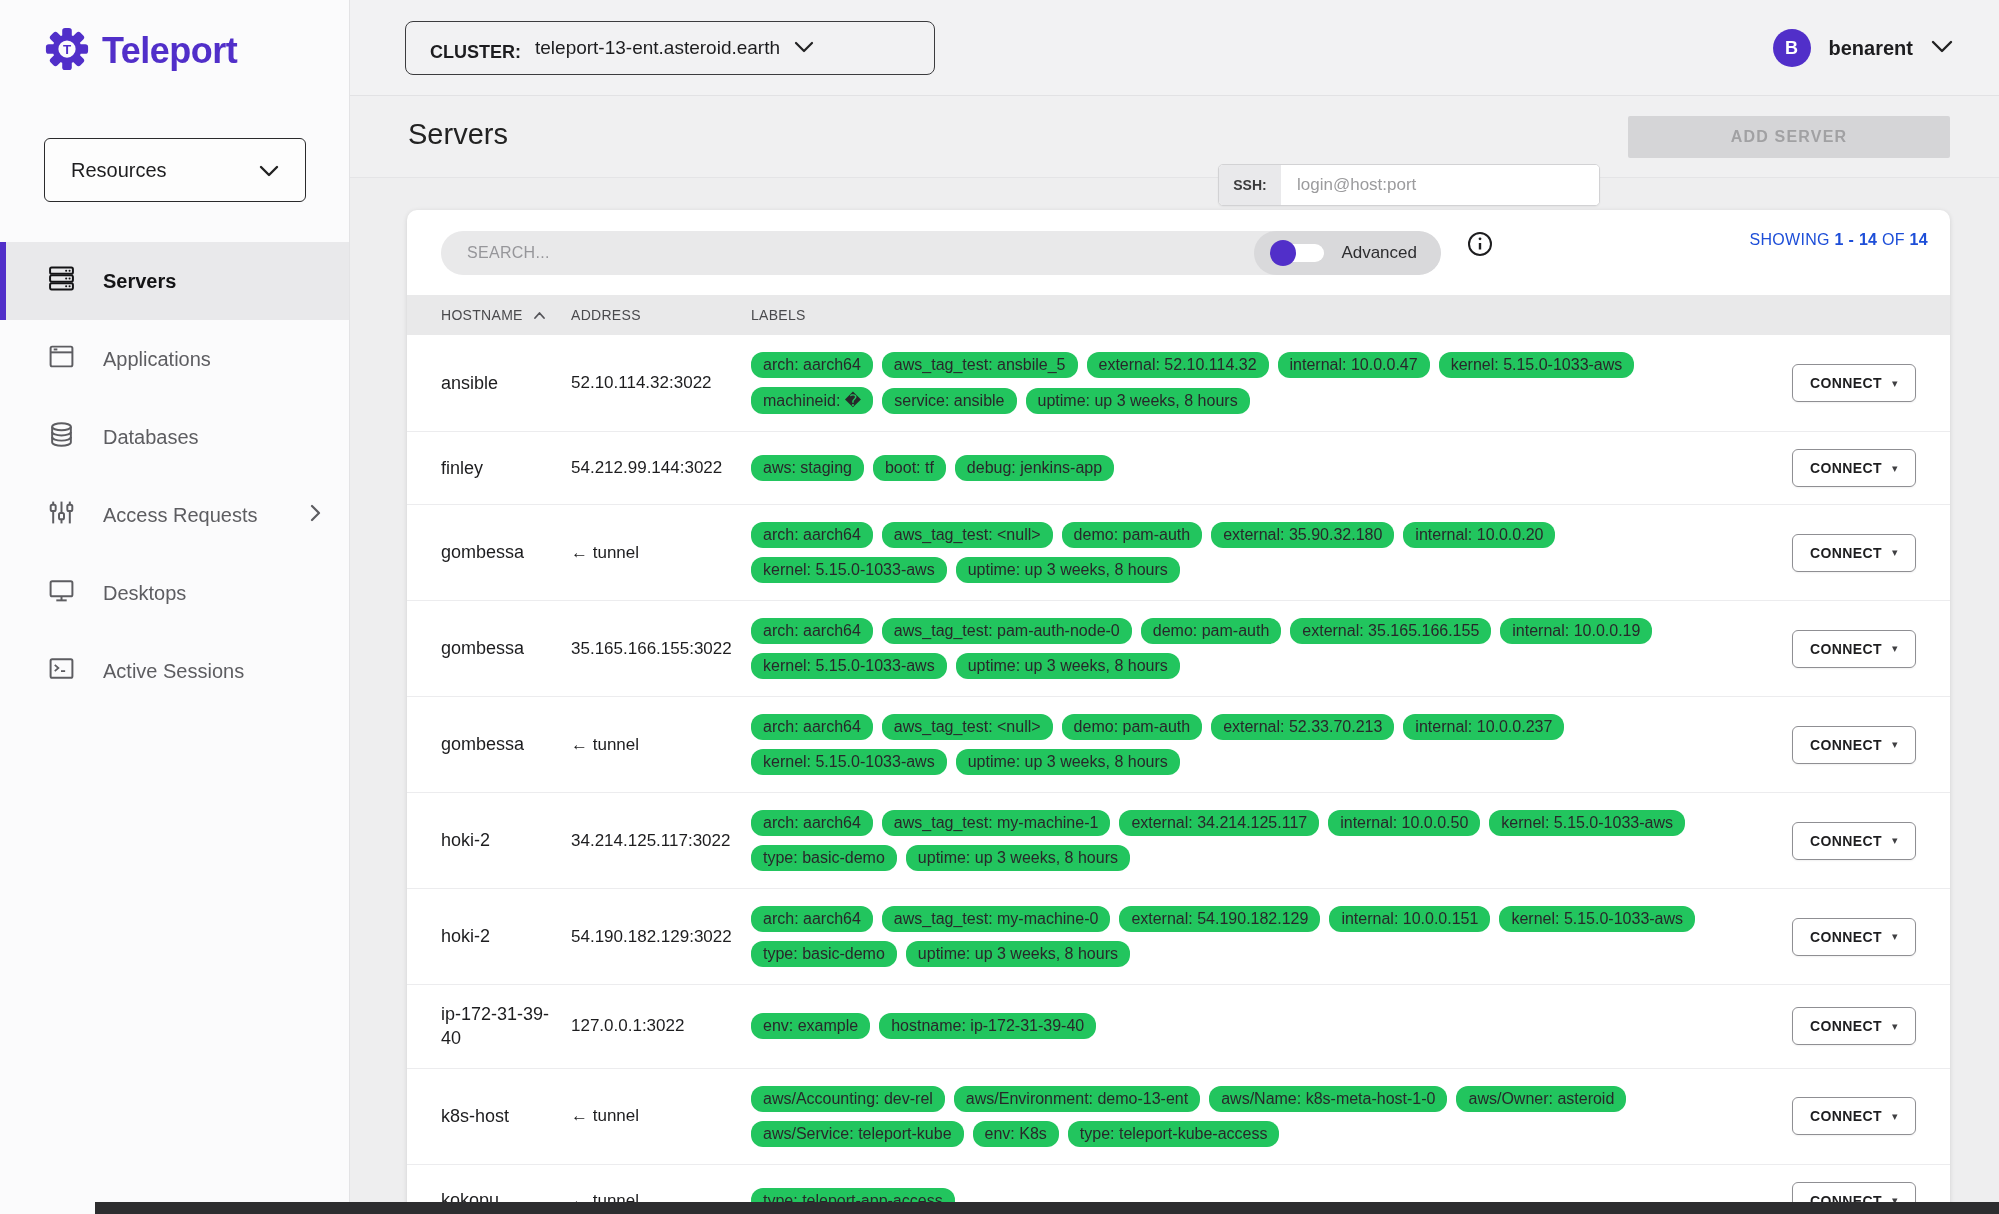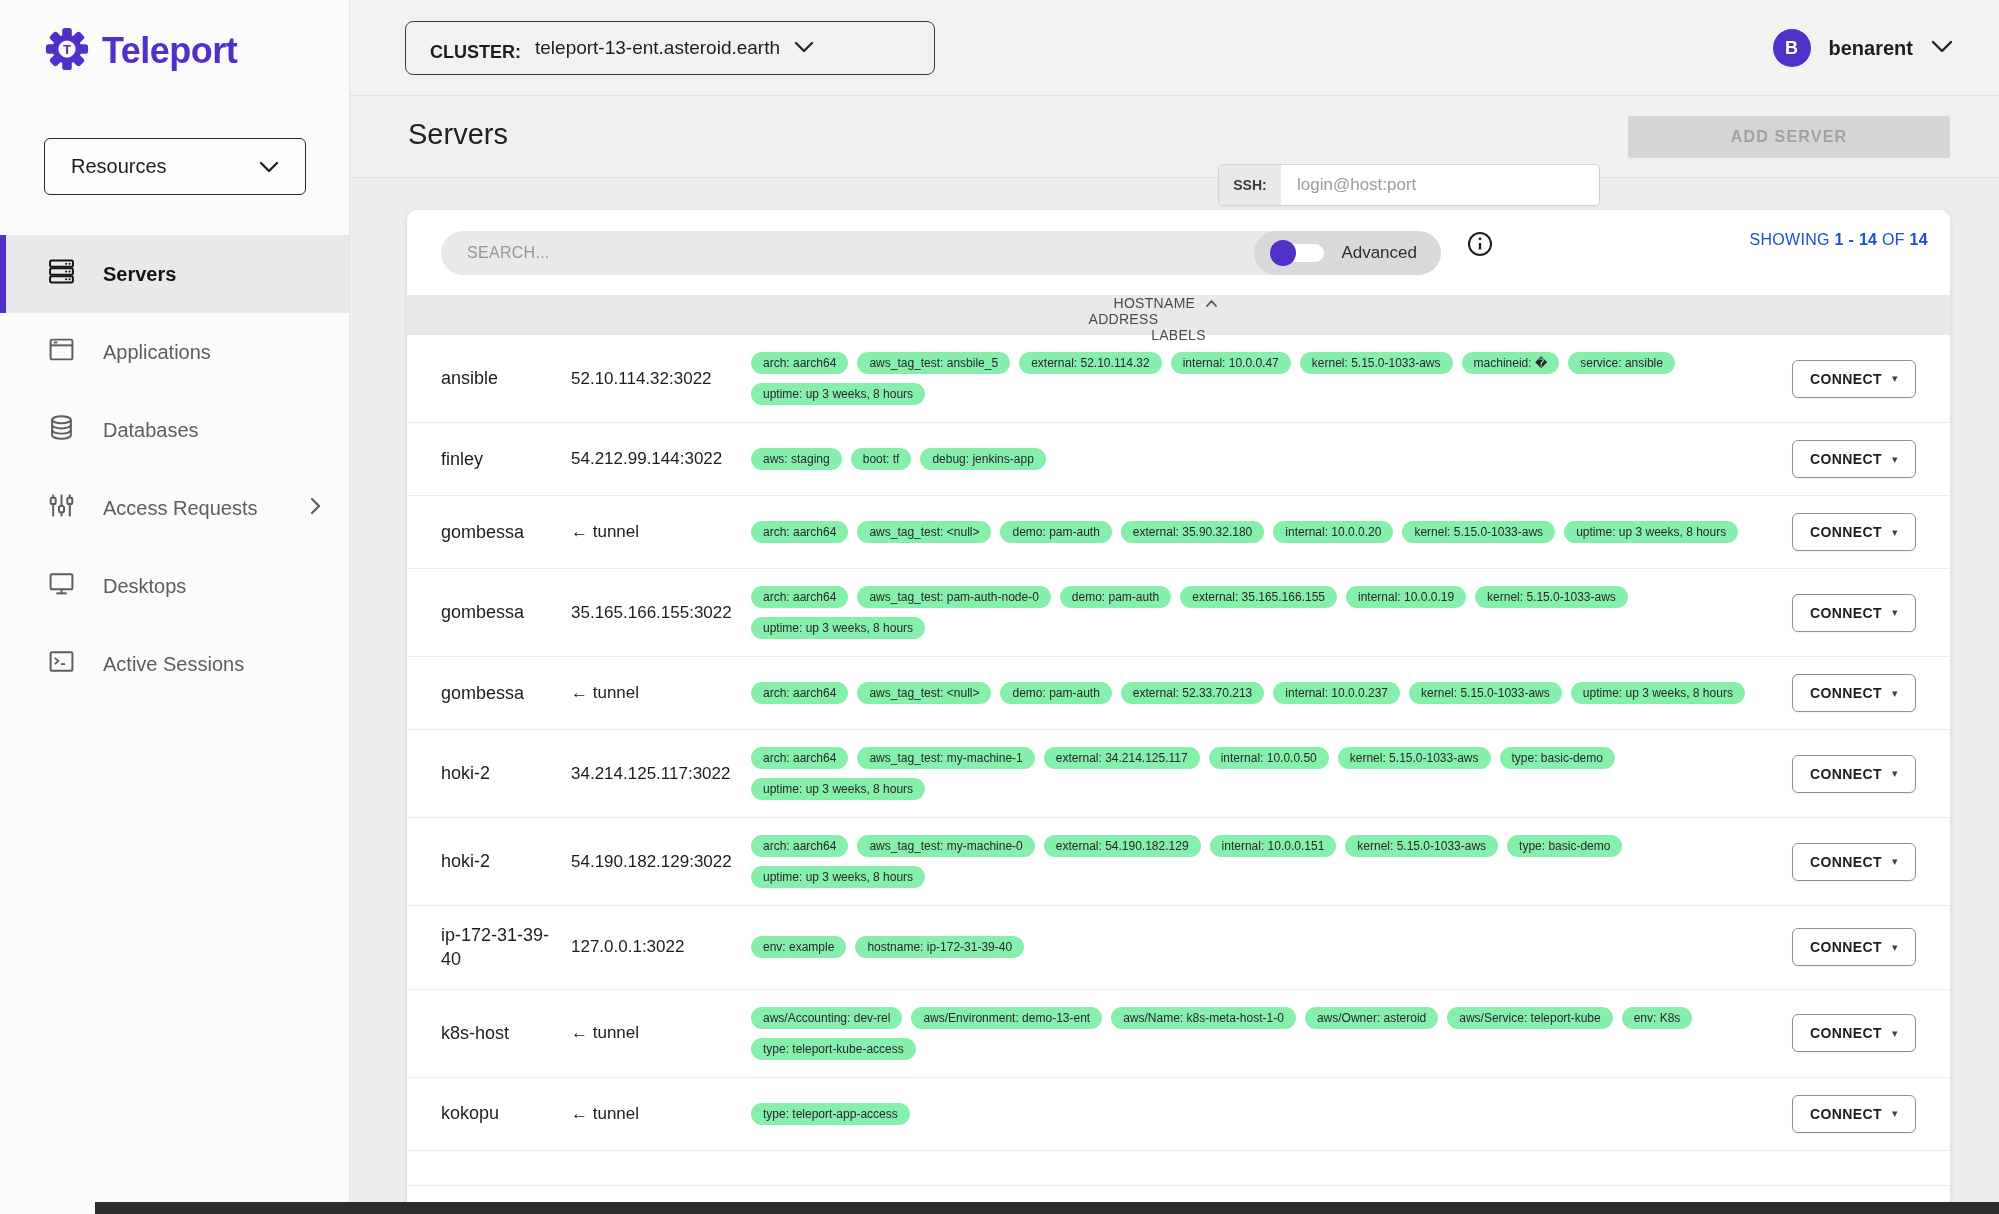--- a/index.html
+++ b/index.html
@@ -7,21 +7,21 @@
   body {
     position:relative; overflow:hidden;
     font-family:"Liberation Sans","DejaVu Sans",sans-serif;
     background:#eeeeef; color:#1d1d1f;
   }
   
   .sidebar { position:absolute; left:0; top:0; width:350px; height:100%;
     background:#fbfbfc; border-right:1px solid #e3e3e5; z-index:2; }
   .logo-row { display:flex; align-items:center; gap:12px; padding:26px 0 0 44px; }
   .logo-text { font-size:36px; font-weight:bold; letter-spacing:-0.5px; }
-  .resources { margin:62px 0 0 44px; width:262px; height:57px; background:#fdfdfd;
+  .resources { margin:62px 0 0 44px; width:262px; height:64px; background:#fdfdfd;
     border:1.5px solid #2a2a2c; border-radius:6px; display:flex; align-items:center;
     justify-content:space-between; padding:0 26px; font-size:20px; cursor:pointer; }
   .nav { margin-top:40px; }
   .nav-item { height:78px; display:flex; align-items:center; padding-left:48px; gap:28px;
     color:#5d5d61; font-size:20px; position:relative; cursor:pointer; }
   .nav-item svg { flex:0 0 auto; }
   .nav-item.active { background:#e9e9eb; color:#141416; font-weight:700; }
   .nav-item.active::before { content:''; position:absolute; left:0; top:0; bottom:0;
     width:6px; background:var(--accent); }
   .nav-chevron { margin-left:auto; margin-right:28px; }
@@ -72,31 +72,31 @@
     background:#fff; border-radius:9px; }
   .toggle-knob { position:absolute; left:0; top:0; width:26px; height:26px;
     border-radius:50%; background:var(--accent); }
   .advanced-label { font-size:17px; color:#2e2e30; }
   .info-btn { margin-left:26px; background:none; border:none; cursor:pointer; padding:0;
     display:flex; align-items:center; }
   .showing { margin-left:auto; font-size:16px; letter-spacing:.3px; color:#1d4ed8; white-space:pre; }
   .showing b { font-weight:700; }
   
   .table-head { display:flex; align-items:center; background:#e9e9ea; height:40px;
-    padding:0 34px; font-size:14px; color:#4a4a4d; letter-spacing:.3px;flex-direction:column; }
+    padding:0 34px; font-size:14px; color:#4a4a4d; letter-spacing:.3px; }
   .col-host { width:130px; }
   .col-addr { width:180px; }
   .col-labels { flex:1; }
   .col-connect { width:150px; }
   .sort-col { display:flex; align-items:center; gap:10px; cursor:pointer; }
   .srv-row { display:flex; align-items:center; padding:17px 34px; border-bottom:1px solid #ececee; }
   .cell-host { width:130px; font-size:18px; padding-right:12px; word-wrap:break-word; line-height:1.35; }
   .cell-addr { width:180px; font-size:17px; padding-right:8px; }
   .cell-labels { flex:1; display:flex; flex-wrap:wrap; gap:9px 9px; padding-right:14px; align-items:center; }
-  .chip { background:#86efac; border-radius:12px; padding:4px 12px; font-size:12px;
+  .chip { background:#22c55e; border-radius:12px; padding:4px 12px; font-size:16px;
     color:#28282a; white-space:nowrap; }
   .cell-connect { width:150px; display:flex; justify-content:flex-end; }
   .connect-btn { width:124px; height:38px; background:#fff; border:1px solid #8f8f93;
     border-radius:6px; display:flex; align-items:center; justify-content:center; gap:10px;
     font-family:inherit; font-size:14px; font-weight:700; letter-spacing:.4px; color:#1d1d1f;
     cursor:pointer; box-shadow:0 1px 2px rgba(0,0,0,.06); }
   .connect-caret { font-size:11px; color:#3f3f42; }
   
   .hscrollbar { position:absolute; left:95px; right:0; bottom:0; height:12px;
     background:#2d2d2f; z-index:5; cursor:pointer; }

